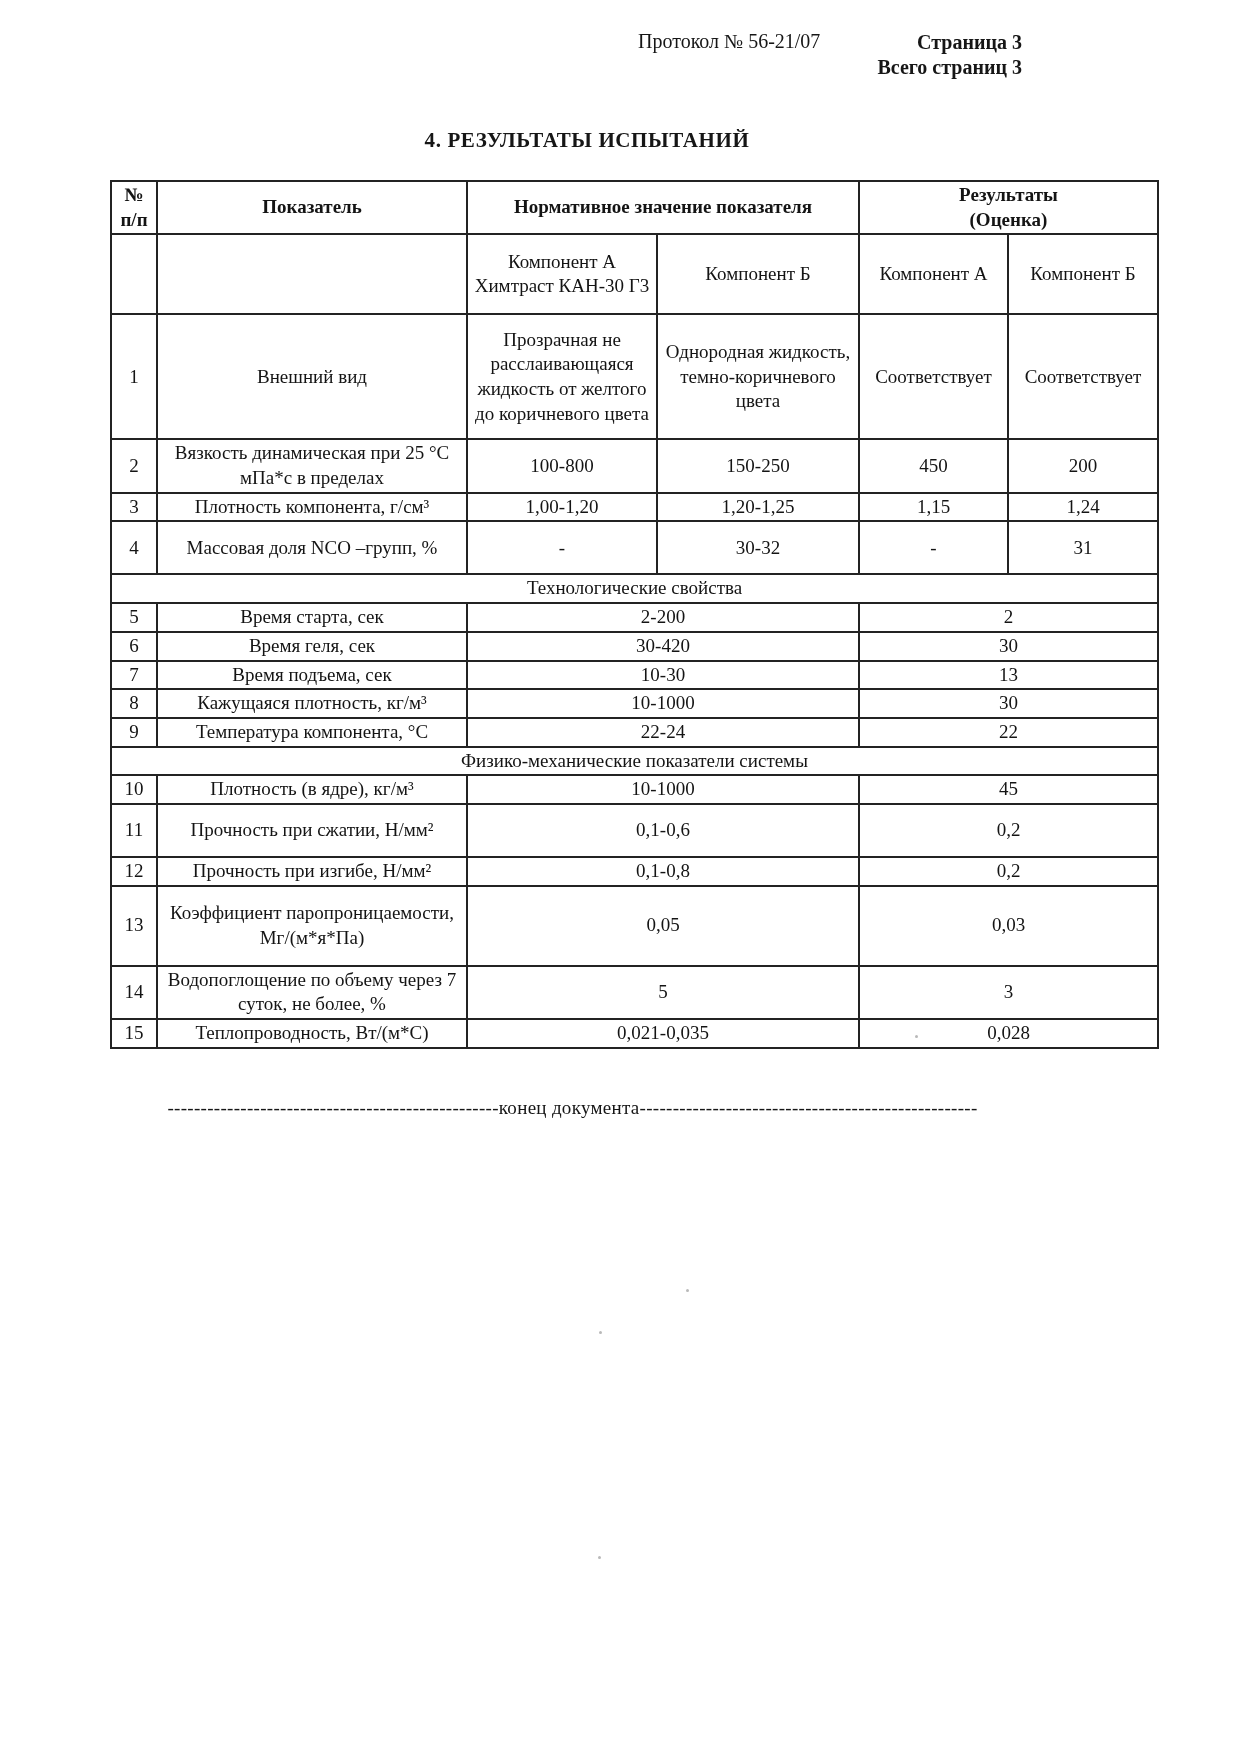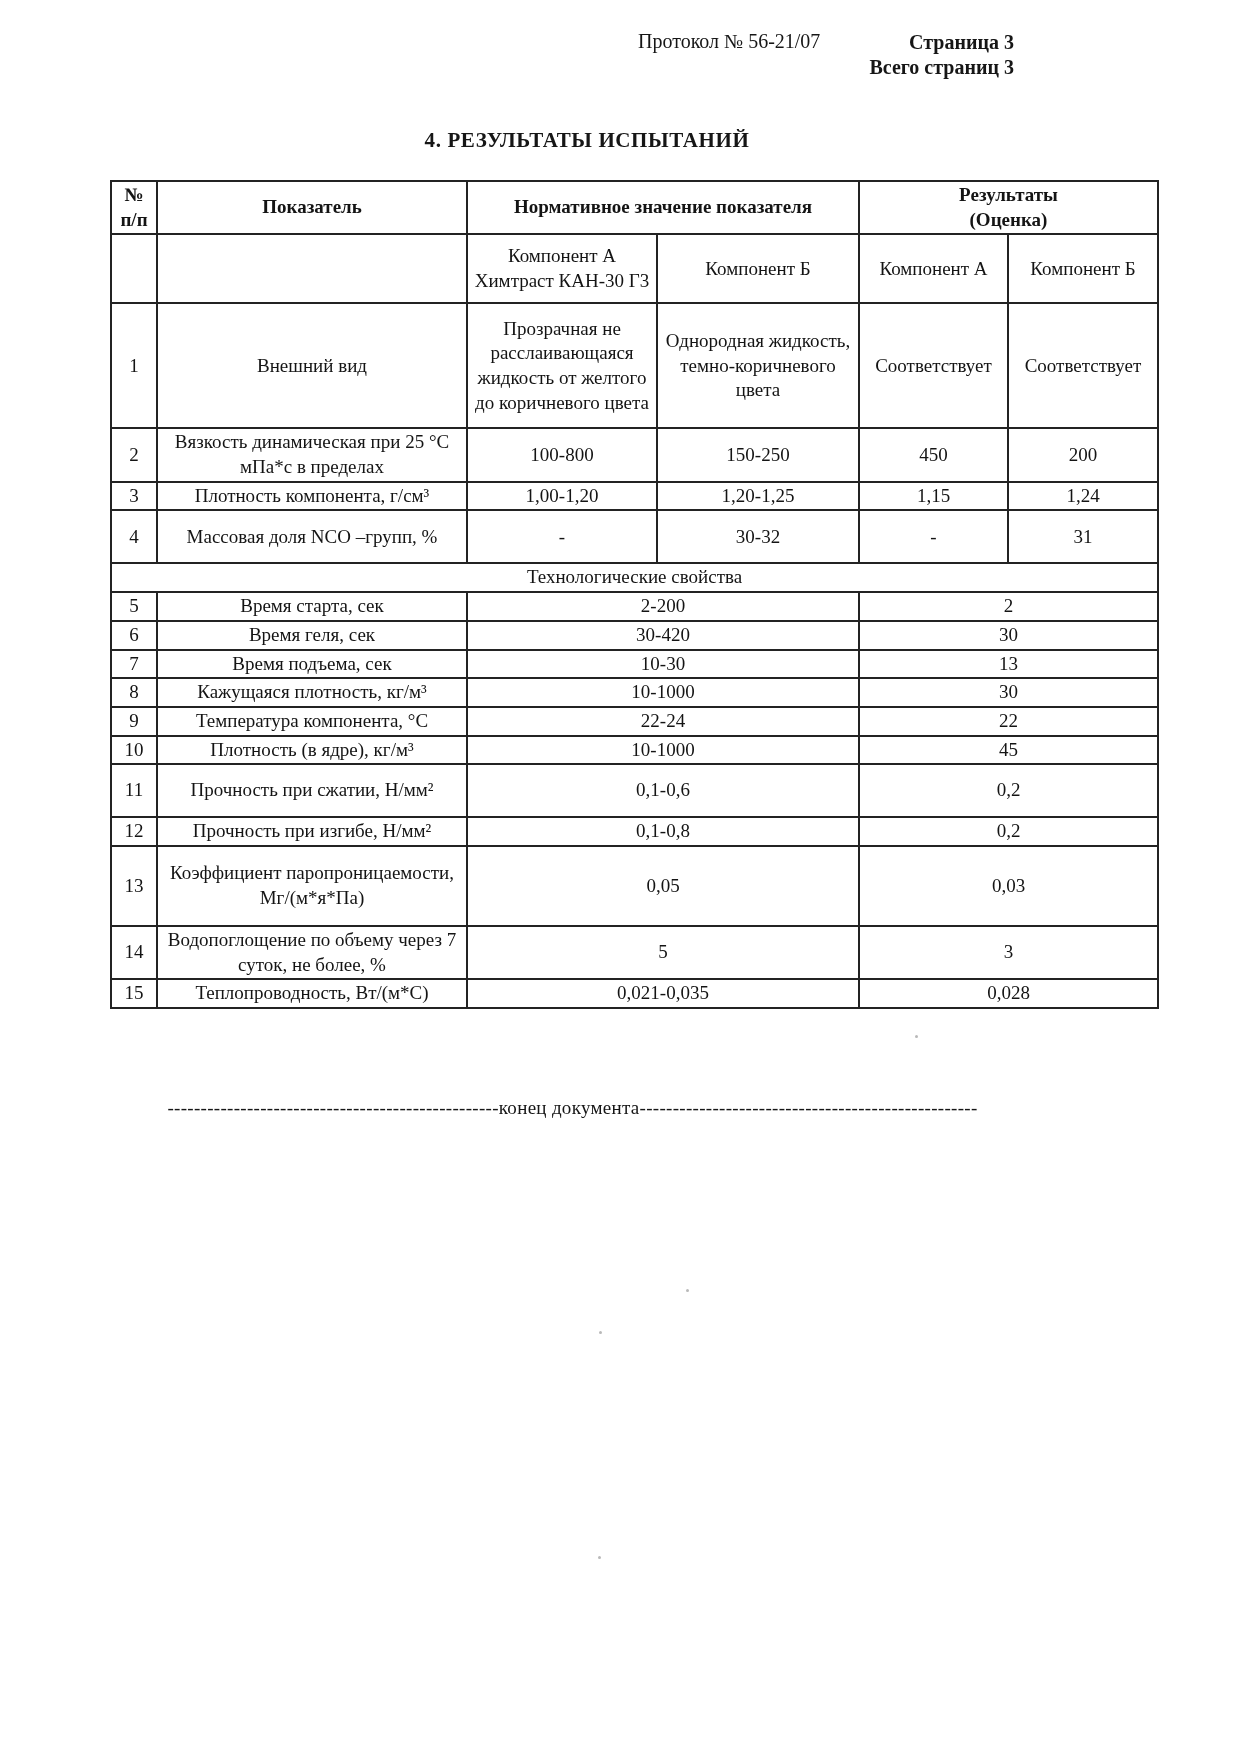--- a/index.html
+++ b/index.html
@@ -3,37 +3,37 @@
 <meta charset="utf-8">
 <style>
   html,body{margin:0;padding:0;}
   body{
     width:1240px;height:1754px;background:#ffffff;position:relative;
     font-family:"Liberation Serif","DejaVu Serif",serif;color:#161616;
     -webkit-font-smoothing:antialiased;
   }
   .page-header{position:absolute;top:28px;left:0;width:1240px;height:60px;}
   .protocol{position:absolute;left:638px;top:2px;font-size:20px;font-weight:normal;}
-  .pages{position:absolute;right:226px;top:2px;text-align:right;font-size:20px;font-weight:bold;line-height:25px;}
+  .pages{position:absolute;right:218px;top:2px;text-align:right;font-size:20px;font-weight:bold;line-height:25px;}
   .doc-title{
     position:absolute;top:128px;left:0;width:1240px;margin:0;text-align:center;
     font-size:21px;font-weight:bold;letter-spacing:.6px;transform:translateX(-33px);
   }
   table.results{
     position:absolute;top:180px;left:110px;width:1047px;
     border-collapse:collapse;table-layout:fixed;font-size:19px;color:#141414;
   }
   table.results td{
     border:2px solid #232323;text-align:center;vertical-align:middle;
     padding:1px 6px;line-height:1.3;overflow:hidden;
   }
   td.name{text-align:left;padding-left:10px;padding-right:8px;}
   tr.head td{font-weight:bold;}
   tr.sec td{font-weight:normal;}
-  .h52{height:52px}.h27{height:27px}.h75{height:69px}.h125{height:125px}
+  .h52{height:52px}.h27{height:27px}.h75{height:80px}.h125{height:125px}
   .h26{height:26px}.h53{height:53px}.h80{height:80px}
   .endline{
     position:absolute;top:1097px;left:150px;width:845px;text-align:center;
     font-size:19px;letter-spacing:.3px;white-space:nowrap;overflow:hidden;
   }
   .speck{position:absolute;background:#b9b9b9;border-radius:50%;}
   .sp1{left:915px;top:1035px;width:3px;height:3px;}
   .sp2{left:686px;top:1289px;width:3px;height:3px;}
   .sp3{left:599px;top:1331px;width:3px;height:3px;}
   .sp4{left:598px;top:1556px;width:3px;height:3px;}
@@ -145,20 +145,23 @@
       <td colspan="2">10-1000</td>
       <td colspan="2">30</td>
     </tr>
     <tr class="h26">
       <td>9</td>
       <td class="name">Температура компонента, °С</td>
       <td colspan="2">22-24</td>
       <td colspan="2">22</td>
     </tr>
 
+    <tr class="sec h27">
+      <td colspan="6">Физико-механические показатели системы</td>
+    </tr>
 
     <tr class="h26">
       <td>10</td>
       <td class="name">Плотность (в ядре), кг/м³</td>
       <td colspan="2">10-1000</td>
       <td colspan="2">45</td>
     </tr>
     <tr class="h53">
       <td>11</td>
       <td class="name">Прочность при сжатии, Н/мм²</td>

